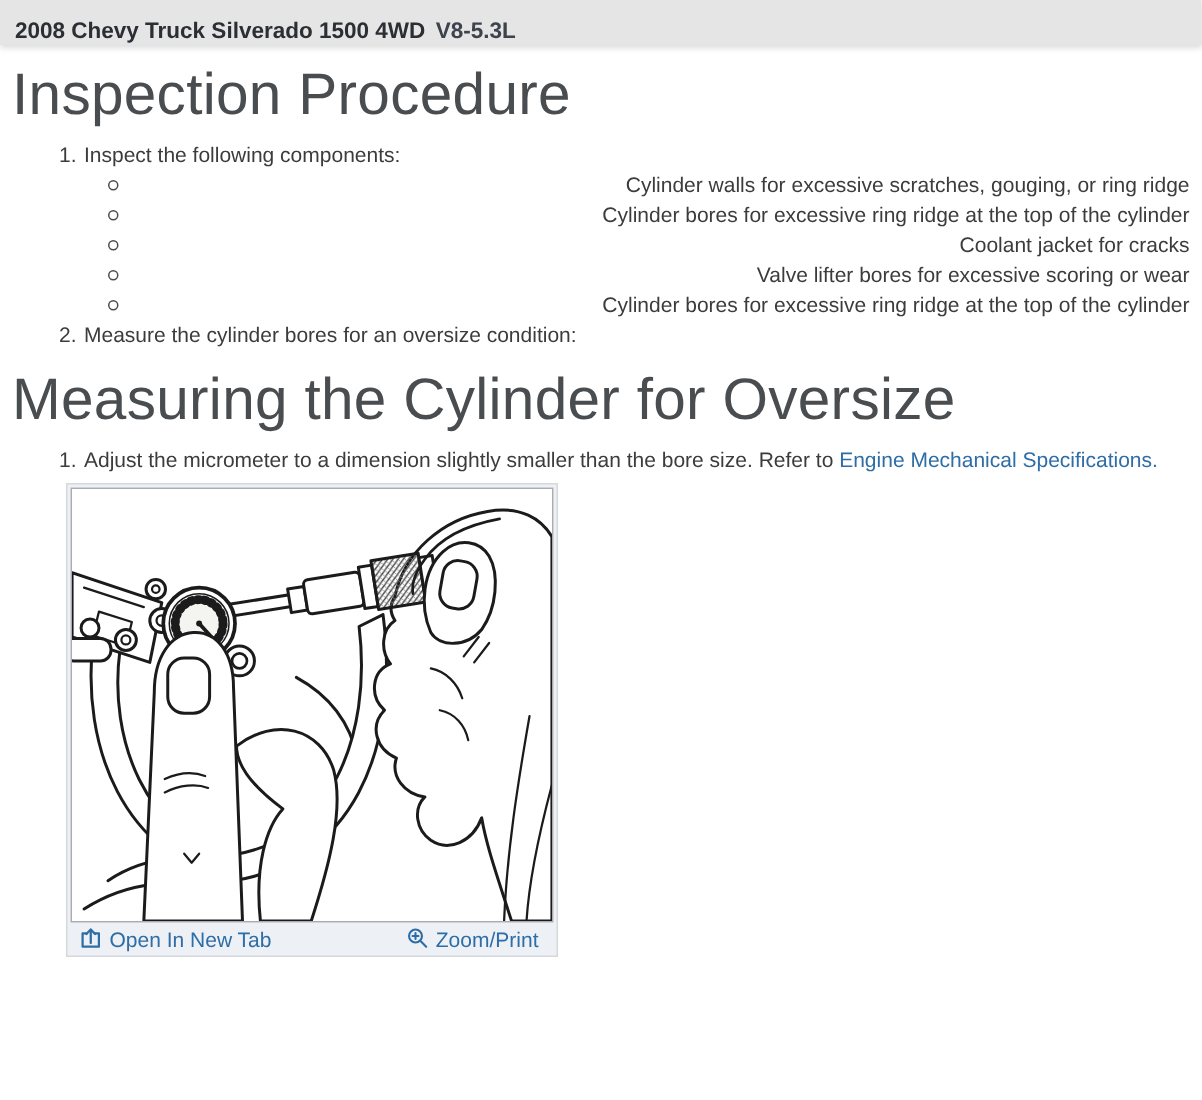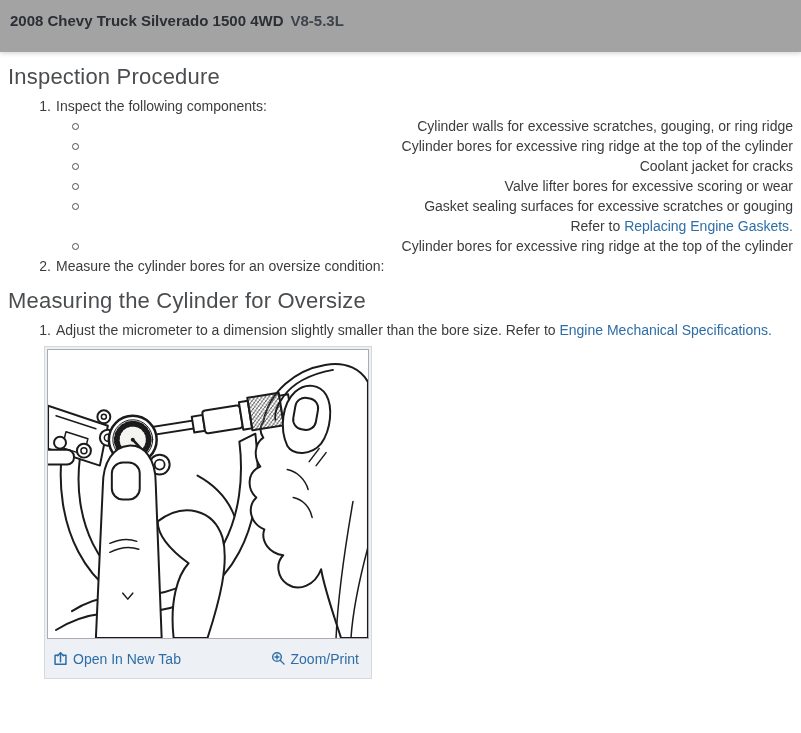--- a/index.html
+++ b/index.html
@@ -3,30 +3,30 @@
 <meta charset="utf-8">
 <style>
   html,body{margin:0;padding:0;}
   body{
     width:801px;height:733px;overflow:hidden;background:#fff;
     font-family:"Liberation Sans",sans-serif;
     -webkit-font-smoothing:antialiased;
   }
   
   .app-header{
-    height:28px;background:#a3a3a3;display:flex;align-items:flex-start;
-    padding:12px 10px;box-shadow:0 2px 4px rgba(0,0,0,.14);
+    height:28px;background:#e5e5e5;display:flex;align-items:flex-end;
+    padding:1px 10px;box-shadow:0 2px 4px rgba(0,0,0,.14);
     position:relative;z-index:2;font-size:15px;white-space:nowrap;
   }
   .app-header .vehicle{font-weight:bold;color:#2b2e33;}
   .app-header .engine{font-weight:700;color:#3c434c;margin-left:7px;}
   
   .content{padding:0 8px;position:relative;z-index:1;}
   h1.section-heading{
-    font-size:22px;font-weight:300;color:#4a4d50;
+    font-size:39px;font-weight:300;color:#4a4d50;
     margin:13px 0 7px 0;letter-spacing:.2px;line-height:1.1;
   }
   .step{display:flex;font-size:14px;line-height:20px;color:#3c3c3c;margin-left:28px;}
   .step .marker{min-width:15px;text-align:right;margin-right:5px;flex:none;}
   .step .body{flex:1;}
   ul.bullets{list-style:none;margin:0;padding:0;}
   ul.bullets>li{
     position:relative;margin-left:62px;padding-left:18px;
     font-size:14px;line-height:20px;color:#3c3c3c;text-align:right;
   }
@@ -39,21 +39,21 @@
   .figure{
     margin:6px 0 0 36px;width:328px;box-sizing:border-box;
     border:1px solid #d5d8dc;background:#edf0f5;
   }
   .figure-img{
     margin:2px 2px 0 2px;height:290px;background:#fff;
     border:1px solid #a9adb2;box-sizing:border-box;overflow:hidden;
   }
   .figure-img svg{display:block;width:100%;height:100%;}
   .figure-bar{
-    height:39px;display:flex;align-items:center;justify-content:space-between;
+    height:22px;display:flex;align-items:center;justify-content:space-between;
     padding:0 12px 0 8px;font-size:14px;
   }
   .fig-link{display:inline-flex;align-items:center;gap:5px;color:#2e6da6;text-decoration:none;cursor:pointer;}
   .fig-link svg{flex:none;}
   .art{stroke:#1b1b1b;fill:none;stroke-width:2;stroke-linecap:round;stroke-linejoin:round;}
   .thin{stroke-width:1.5;}
 </style>
 </head>
 <body>
 
@@ -69,26 +69,20 @@
   <div class="step">
     <span class="marker">1.</span>
     <div class="body">Inspect the following components:</div>
   </div>
 
   <ul class="bullets">
     <li><span>Cylinder walls for excessive scratches, gouging, or ring ridge</span></li>
     <li><span>Cylinder bores for excessive ring ridge at the top of the cylinder</span></li>
     <li><span>Coolant jacket for cracks</span></li>
     <li><span>Valve lifter bores for excessive scoring or wear</span></li>
-    <li>
-      <span>Gasket sealing surfaces for excessive scratches or gouging</span>
-      <div>
-        <span>Refer to </span><a class="link">Replacing Engine Gaskets.</a>
-      </div>
-    </li>
     <li><span>Cylinder bores for excessive ring ridge at the top of the cylinder</span></li>
   </ul>
 
   <div class="step">
     <span class="marker">2.</span>
     <div class="body">Measure the cylinder bores for an oversize condition:</div>
   </div>
 
   <h1 class="section-heading">Measuring the Cylinder for Oversize</h1>
 

